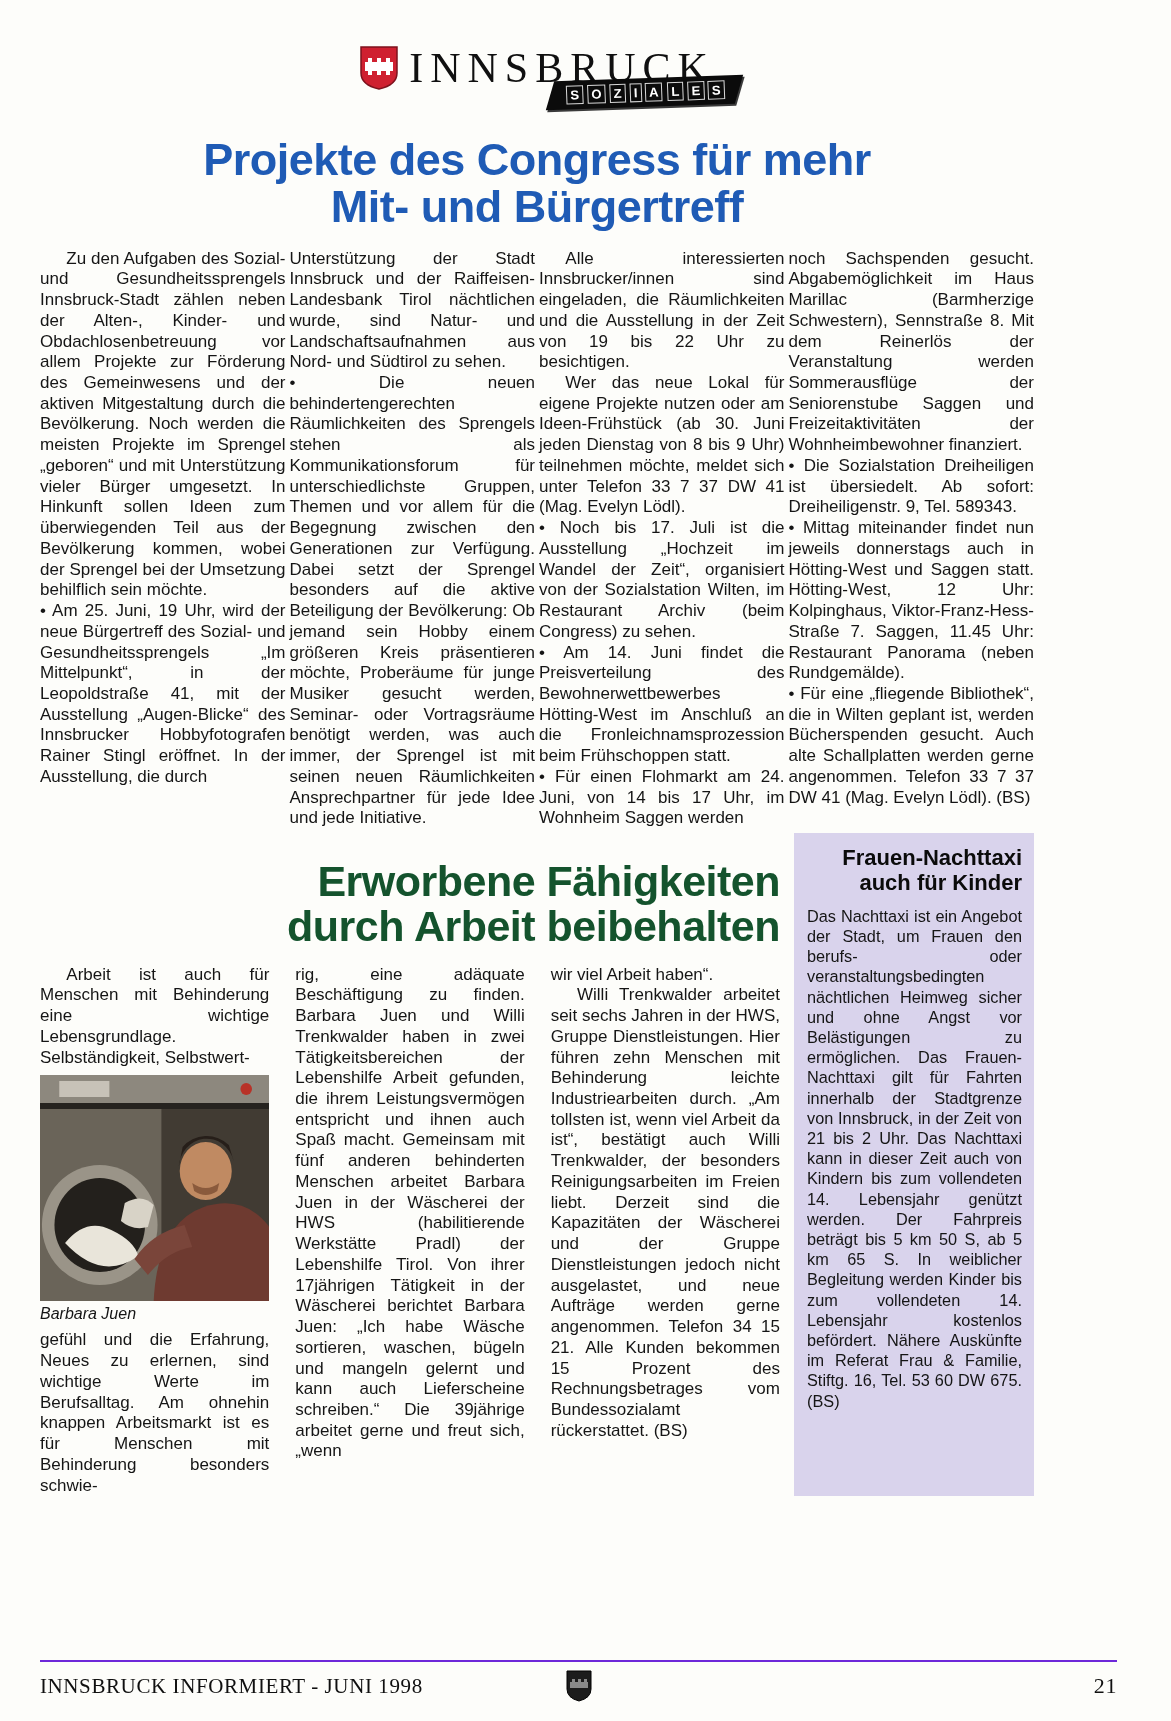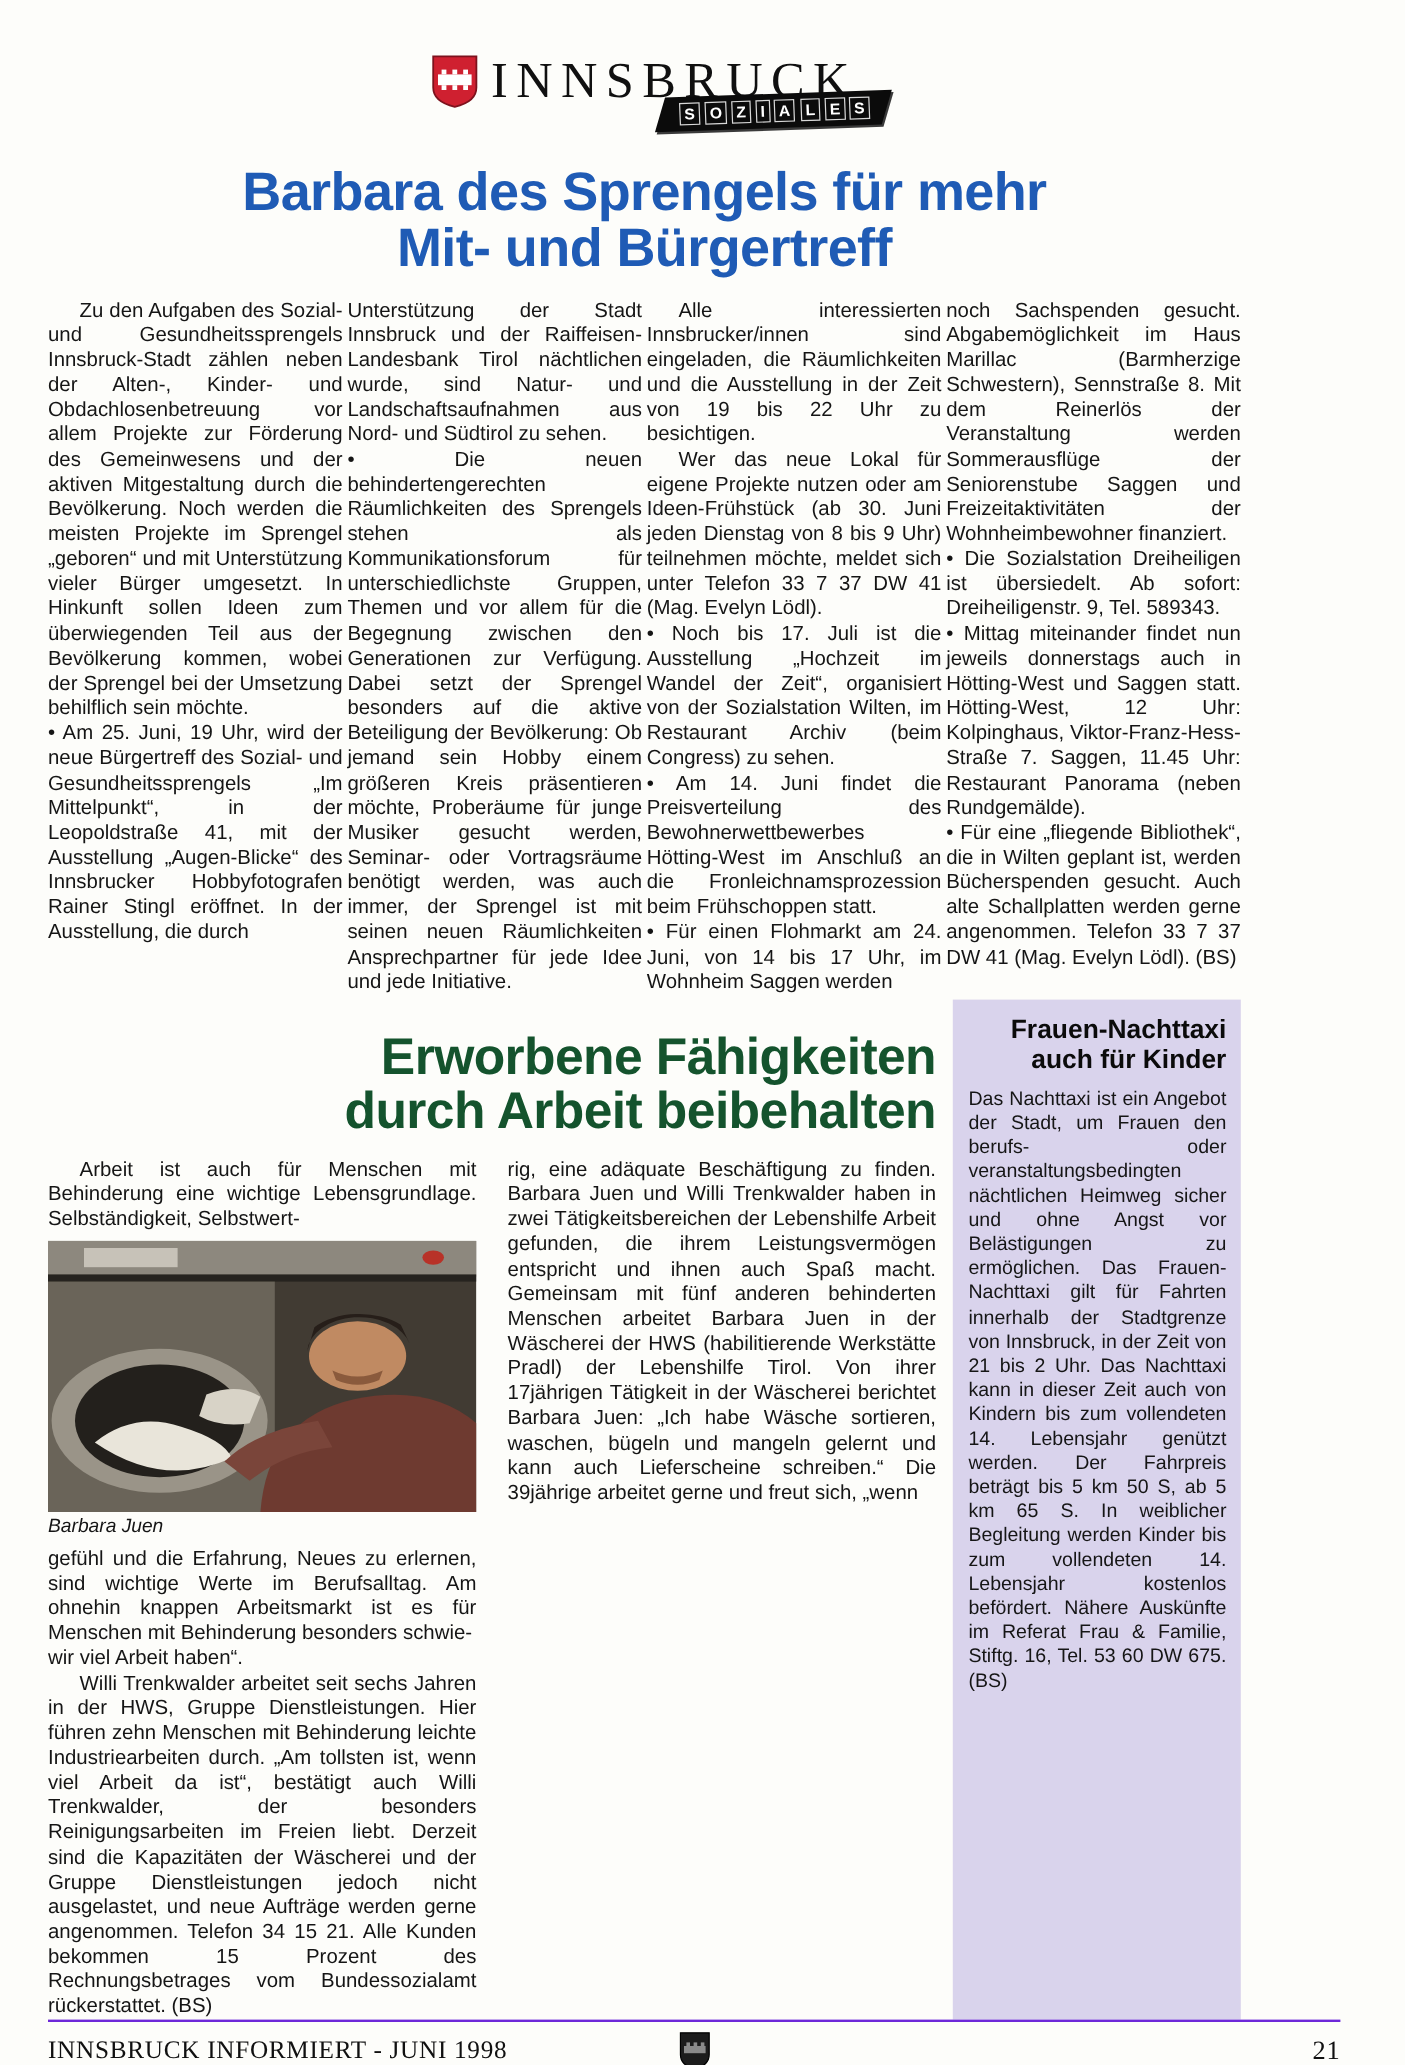--- a/index.html
+++ b/index.html
@@ -63,21 +63,21 @@
     color: #14532d;
     font-size: 43px;
     line-height: 1.04;
     font-weight: bold;
     letter-spacing: -0.5px;
   }
 
   
   .grid4 { display: grid; grid-template-columns: repeat(4, 1fr); column-gap: 4px; }
   .row2  { display: grid; grid-template-columns: 740px 240px; column-gap: 14px; margin-top: 4px; }
-  .grid3 { display: grid; grid-template-columns: repeat(2, 1fr); column-gap: 26px; }
+  .grid3 { display: grid; grid-template-columns: repeat(3, 1fr); column-gap: 26px; }
   .bt p {
     margin: 0;
     font-size: 17px;
     line-height: 1.22;
     text-align: justify;
     hyphens: auto;
     -webkit-hyphens: auto;
   }
   .bt p.indent { text-indent: 1.55em; }
 
@@ -153,21 +153,21 @@
       <span class="logo-text">INNSBRUCK</span>
     </div>
     <div class="banner">
       <span><span class="cell">S</span><span class="cell">O</span><span class="cell">Z</span><span class="cell">I</span><span class="cell">A</span><span class="cell">L</span><span class="cell">E</span><span class="cell">S</span></span>
     </div>
   </header>
 
   <div class="content">
 
     <h1 class="h1">
-      <span>Barbara des Sprengels für mehr</span><br>
+      <span>Projekte des Congress für mehr</span><br>
       <span>Mit- und Bürgertreff</span>
     </h1>
 
     <section class="grid4 bt">
       <div>
         <p class="indent">Zu den Aufgaben des Sozial- und Gesundheitssprengels Innsbruck-Stadt zählen neben der Alten-, Kinder- und Obdachlosenbetreuung vor allem Projekte zur Förderung des Gemeinwesens und der aktiven Mitgestaltung durch die Bevölkerung. Noch werden die meisten Projekte im Sprengel „geboren“ und mit Unterstützung vieler Bürger umgesetzt. In Hinkunft sollen Ideen zum überwiegenden Teil aus der Bevölkerung kommen, wobei der Sprengel bei der Umsetzung behilflich sein möchte.</p>
         <p>• Am 25. Juni, 19 Uhr, wird der neue Bürgertreff des Sozial- und Gesundheitssprengels „Im Mittelpunkt“, in der Leopoldstraße 41, mit der Ausstellung „Augen-Blicke“ des Innsbrucker Hobbyfotografen Rainer Stingl eröffnet. In der Ausstellung, die durch</p>
       </div>
       <div>
         <p>Unterstützung der Stadt Innsbruck und der Raiffeisen-Landesbank Tirol nächtlichen wurde, sind Natur- und Landschaftsaufnahmen aus Nord- und Südtirol zu sehen.</p>

